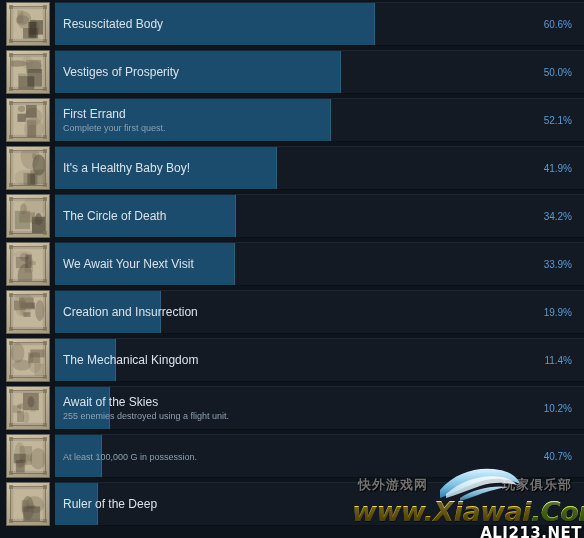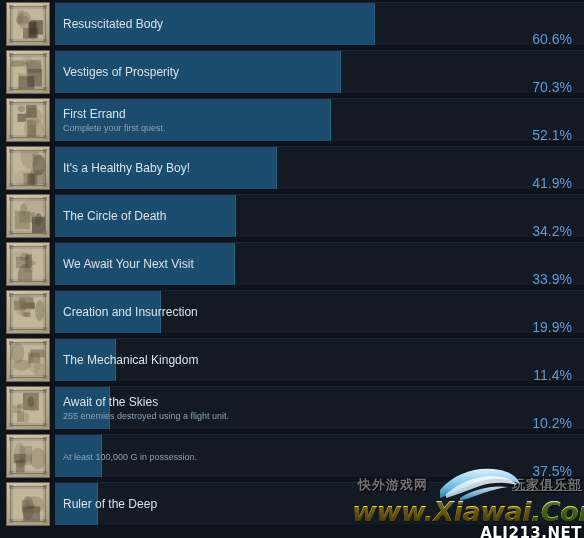--- a/index.html
+++ b/index.html
@@ -105,24 +105,23 @@
     line-height: 11px;
     color: #8ea0b0;
     white-space: nowrap;
     margin-top: 2px;
   }
   .ach-pct {
     position: absolute;
     right: 12px;
     top: 50%;
     transform: translateY(-50%);
-    font-size: 14px;
+    font-size: 10px;
     color: #5b9ad6;
     white-space: nowrap;
-    margin-top: 15px;
   }
 
   
   #watermark {
     position: absolute;
     left: 352px;
     top: 462px;
     width: 232px;
     height: 76px;
     pointer-events: none;
@@ -131,21 +130,21 @@
     position: absolute;
     font-family: "DejaVu Sans", sans-serif;
     font-size: 13px;
     font-weight: bold;
     color: #737373;
     letter-spacing: 1px;
     text-shadow: 0 0 2px #000, 1px 1px 0 #000;
     white-space: nowrap;
   }
   .wm-cn.left  { left: 6px;   top: 14px; }
-  .wm-cn.right { right: 2px;  top: 14px; text-decoration: underline; }
+  .wm-cn.right { right: 12px;  top: 14px; }
 
   .wm-flag {
     position: absolute;
     left: 86px;
     top: 2px;
     width: 84px;
     height: 40px;
   }
   .wm-url {
     position: absolute;
@@ -232,21 +231,21 @@
         <span class="rv tl"></span>
         <span class="rv tr"></span>
         <span class="rv bl"></span>
         <span class="rv br"></span>
       </div>
       <div class="ach-body">
         <div class="ach-fill" style="width: 285px;"></div>
         <div class="ach-text">
           <div class="ach-name">Vestiges of Prosperity</div>
         </div>
-        <div class="ach-pct">70.3%</div>
+        <div class="ach-pct">50.0%</div>
       </div>
     </div>
     <div class="ach-row">
       <div class="ach-icon">
         <div class="frame">
           <svg class="art" viewBox="0 0 40 40" preserveAspectRatio="none">
             <rect x="0" y="0" width="40" height="40" fill="#c2b79b"></rect>
             <ellipse cx="26.4" cy="15.9" rx="10.6" ry="10.2" fill="#7a6f58" opacity="0.26"></ellipse>
             <rect x="20.1" y="25.7" width="9.1" height="18.0" fill="#5c5342" opacity="0.51"></rect>
             <rect x="17.6" y="2.4" width="12.6" height="14.9" fill="#433c2e" opacity="0.50"></rect>
@@ -458,21 +457,21 @@
         <span class="rv tl"></span>
         <span class="rv tr"></span>
         <span class="rv bl"></span>
         <span class="rv br"></span>
       </div>
       <div class="ach-body">
         <div class="ach-fill" style="width: 46px;"></div>
         <div class="ach-text">
           <div class="ach-desc">At least 100,000 G in possession.</div>
         </div>
-        <div class="ach-pct">37.5%</div>
+        <div class="ach-pct">40.7%</div>
       </div>
     </div>
     <div class="ach-row">
       <div class="ach-icon">
         <div class="frame">
           <svg class="art" viewBox="0 0 40 40" preserveAspectRatio="none">
             <rect x="0" y="0" width="40" height="40" fill="#c2b79b"></rect>
             <ellipse cx="22.6" cy="21.7" rx="4.2" ry="4.1" fill="#7a6f58" opacity="0.30"></ellipse>
             <rect x="19.3" y="21.3" width="9.4" height="4.4" fill="#5c5342" opacity="0.48"></rect>
             <rect x="12.6" y="15.3" width="8.0" height="14.4" fill="#433c2e" opacity="0.24"></rect>

